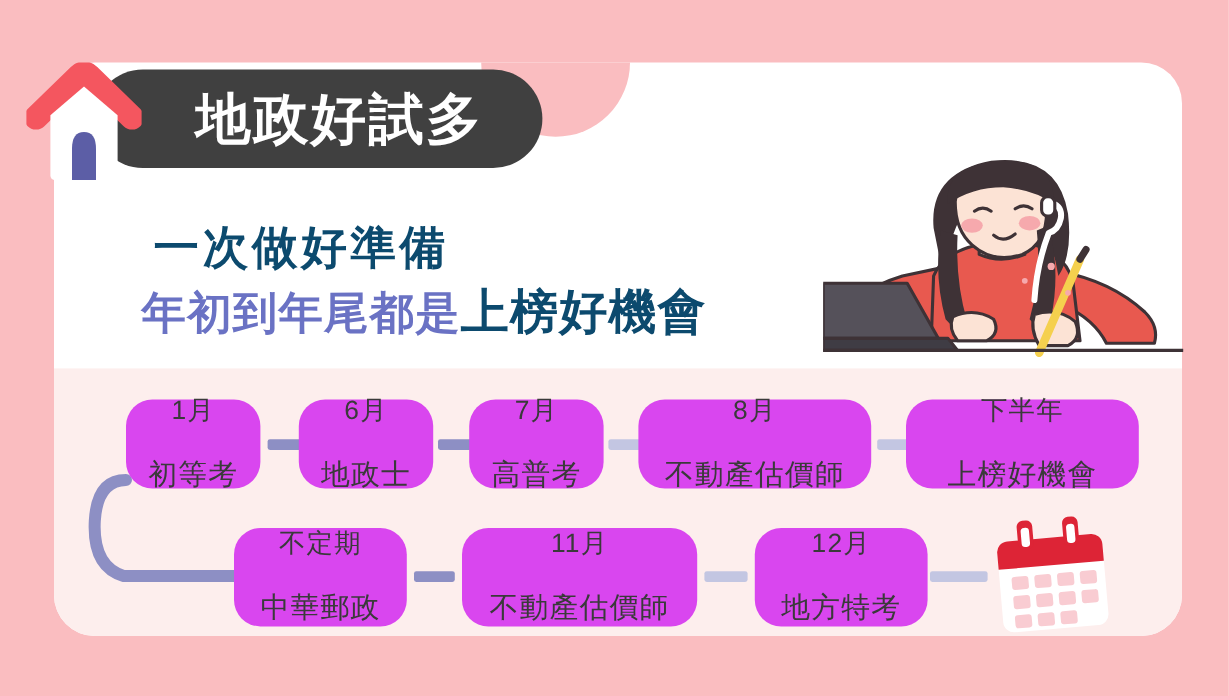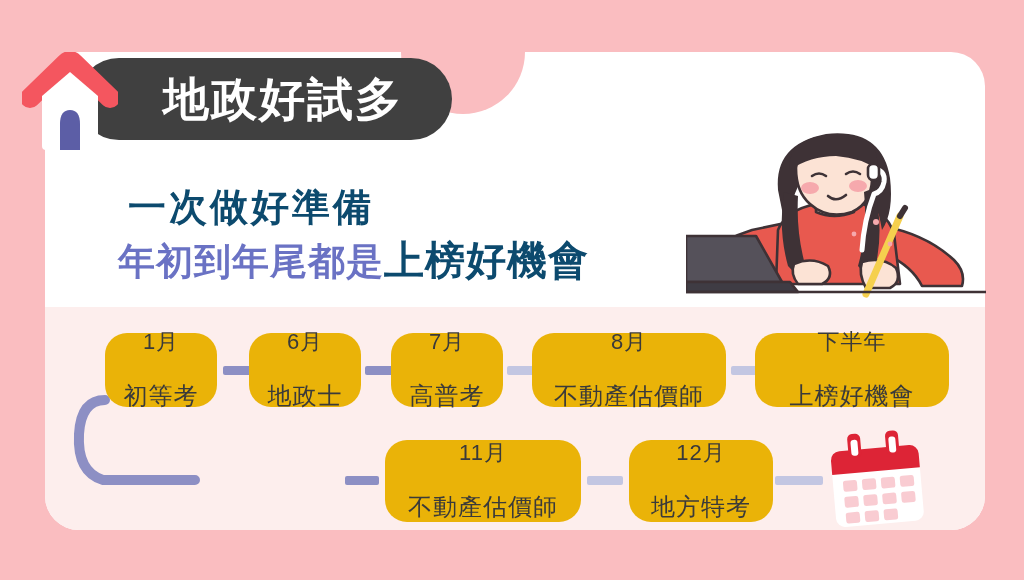--- a/index.html
+++ b/index.html
@@ -53,21 +53,21 @@
     line-height:1.1;white-space:nowrap;
   }
   .sub2 .emph{color:#0c4a6e;font-size:40px;font-weight:bold;}
 
   
   .girl{position:absolute;left:686px;top:126px;width:300px;height:182px;z-index:7;}
 
   
   .timeline{position:absolute;left:45px;top:52px;width:940px;height:478px;z-index:7;}
   .chip{
-    position:absolute;background:#eab308;border-radius:22px;
+    position:absolute;background:#d946ef;border-radius:22px;
     display:flex;flex-direction:column;align-items:center;justify-content:center;
     color:#3a3a3a;box-sizing:border-box;
   }
   .chip .l1{font-size:22px;line-height:1.15;letter-spacing:1px;}
   .chip .l2{font-size:24px;line-height:1.2;letter-spacing:1px;margin-top:28px;}
   .dash{position:absolute;height:9px;border-radius:2px;background:#8d8fc4;}
   .dash.light{background:#c3c6e2;}
   .curve{position:absolute;left:0;top:0;width:940px;height:478px;}
   .calendar{position:absolute;left:778px;top:378px;width:108px;height:104px;}
 </style>
@@ -179,20 +179,24 @@
       <div class="l1">8月</div>
       <div class="l2">不動產估價師</div>
     </div>
     <div class="dash light" style="left:686px;top:314px;width:28px;"></div>
 
     <div class="chip" style="left:710px;top:281px;width:194px;height:74px;">
       <div class="l1">下半年</div>
       <div class="l2">上榜好機會</div>
     </div>
 
+    <div class="chip" style="left:150px;top:388px;width:144px;height:82px;">
+      <div class="l1">不定期</div>
+      <div class="l2">中華郵政</div>
+    </div>
     <div class="dash" style="left:300px;top:424px;width:34px;"></div>
 
     <div class="chip" style="left:340px;top:388px;width:196px;height:82px;align-items:center;">
       <div class="l1">11月</div>
       <div class="l2">不動產估價師</div>
     </div>
     <div class="dash light" style="left:542px;top:424px;width:36px;"></div>
 
     <div class="chip" style="left:584px;top:388px;width:144px;height:82px;">
       <div class="l1">12月</div>

